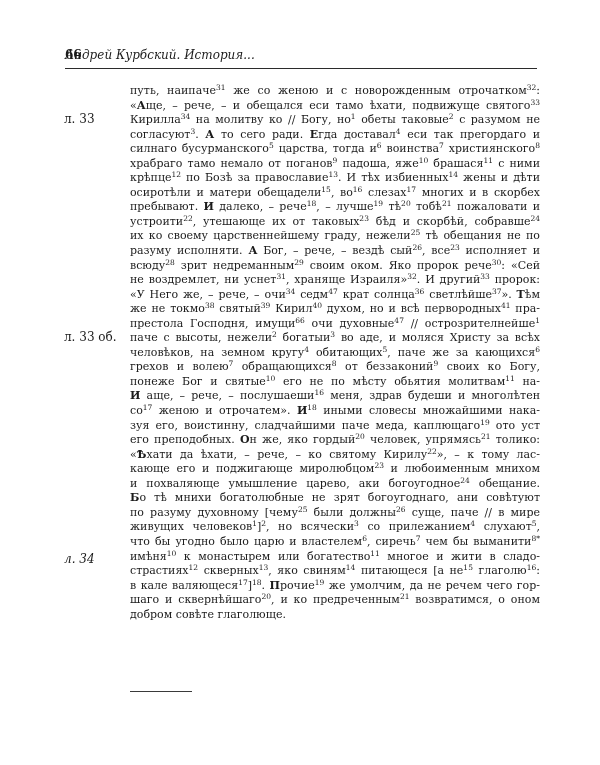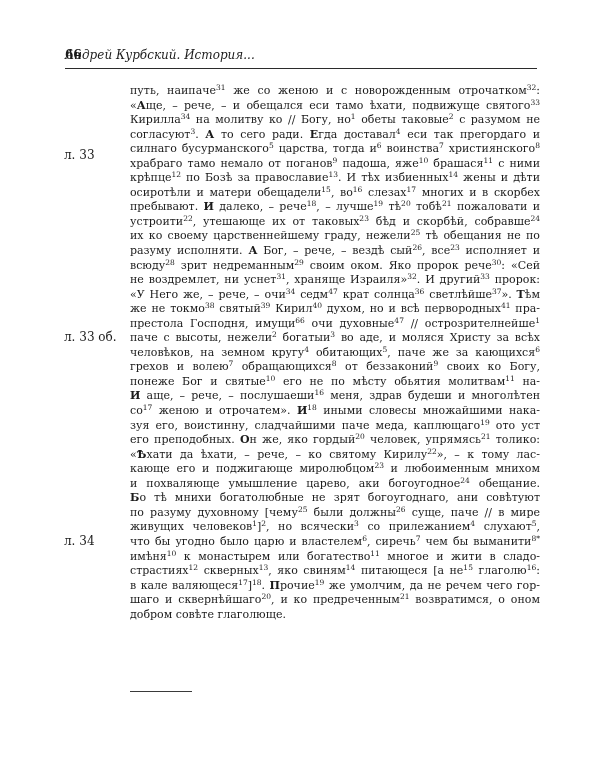--- a/index.html
+++ b/index.html
@@ -36,23 +36,23 @@
   .line.line-last { text-align-last:left; }
   .line sup, .footnote sup {
     font-size:7.5px; line-height:0; vertical-align:4px;
   }
   .line b { font-weight:bold; }
   
   .folio {
     position:absolute; left:64px;
     font-size:12px; line-height:14.55px; white-space:nowrap;
   }
-  .folio-1 { top:112px;margin-top:36px; }
+  .folio-1 { top:112px; }
   .folio-2 { top:330px; }
-  .folio-3 { top:534px; }
+  .folio-3 { top:552px;font-style:italic; }
   
   .footrule {
     position:absolute; left:130px; top:691px; width:62px; height:1px;
     background:#3a3a3a;
   }
   .footnote {
     position:absolute; left:130px; top:696px; width:410px;
     padding-left:18px; box-sizing:border-box;
     font-size:11px; line-height:14.55px;
   }

